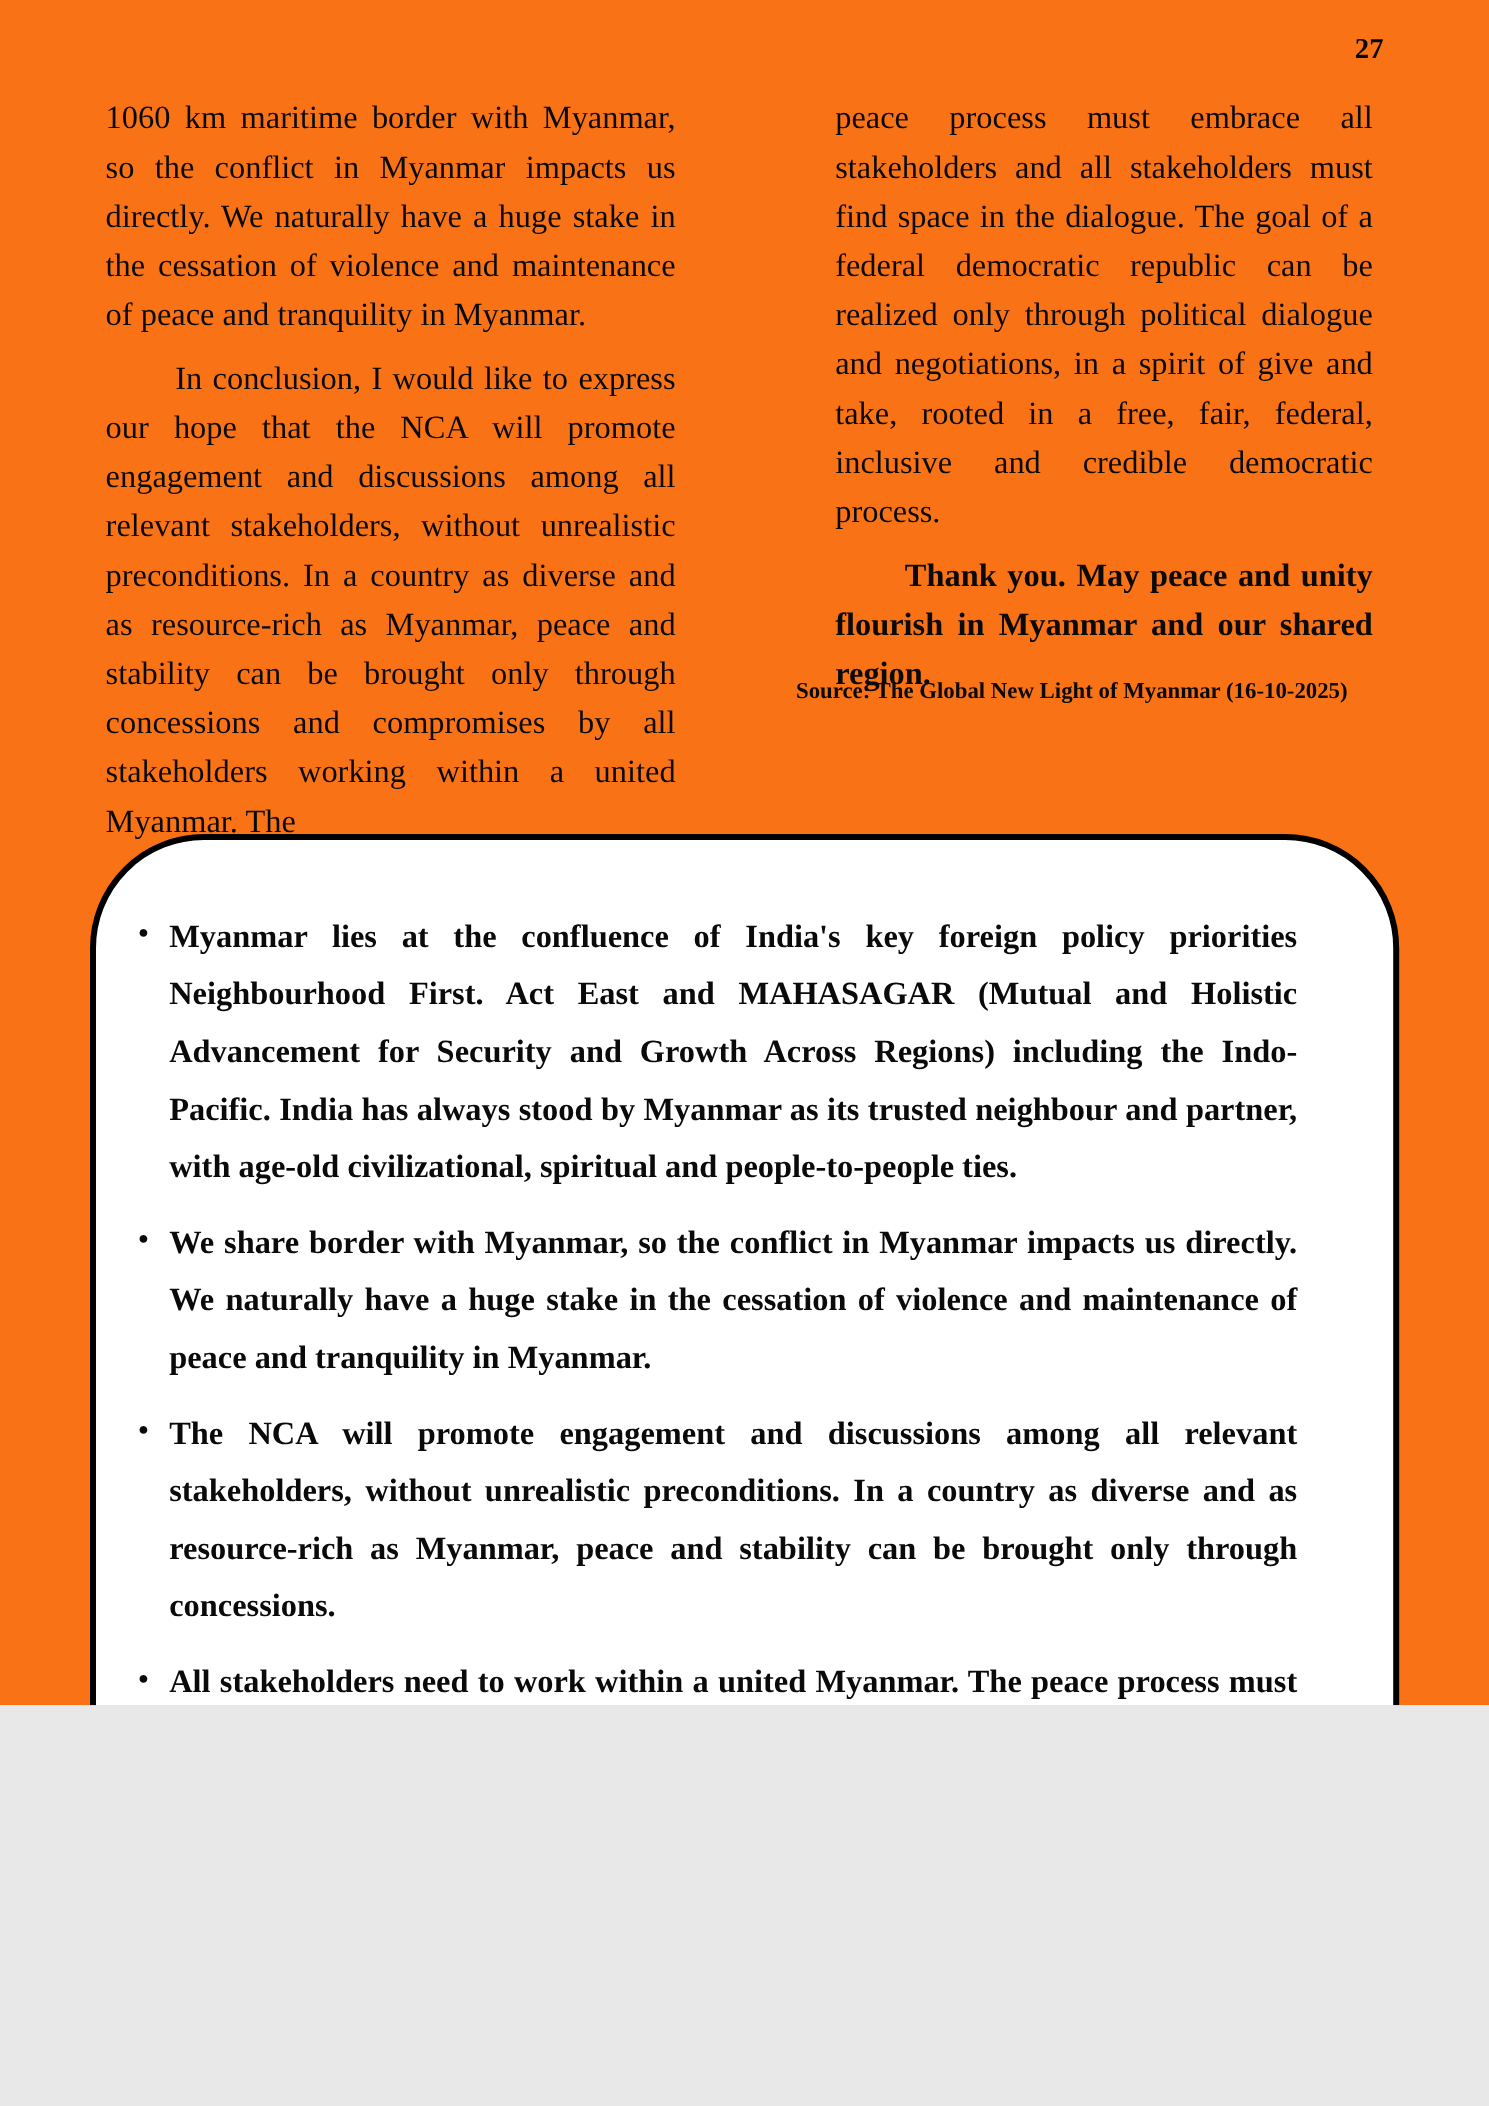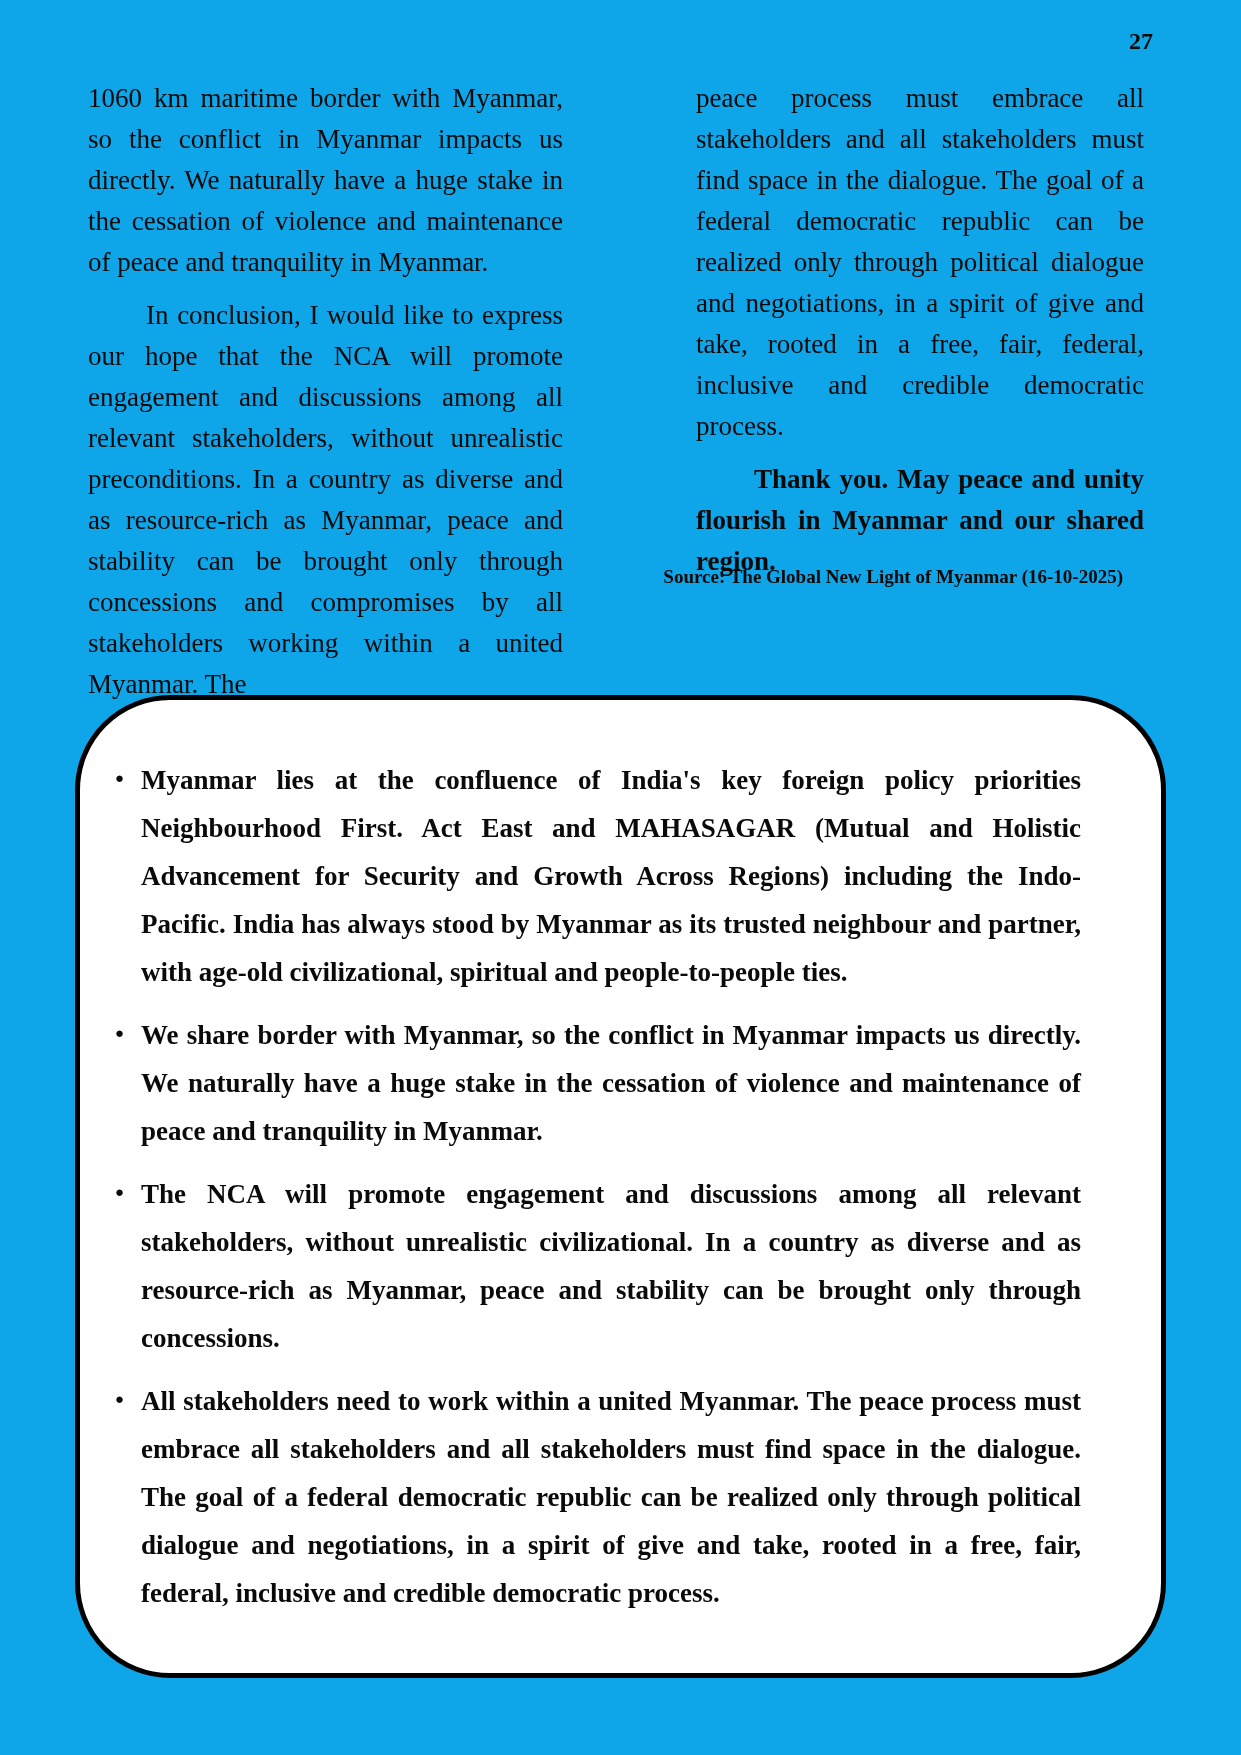--- a/index.html
+++ b/index.html
@@ -3,23 +3,23 @@
 <meta charset="utf-8">
 <style>
   html, body {
     margin: 0;
     padding: 0;
     background: #e8e8e8;
   }
   .page {
     position: relative;
     width: 1241px;
-    height: 1755px;
+    height: 1421px;
     margin: 0 auto;
-    background: #0ea5e9;
+    background: #f97316;
     font-family: "Liberation Serif", serif;
     color: #0a0a0a;
     overflow: hidden;
   }
   .page-number {
     position: absolute;
     top: 28px;
     right: 88px;
     font-size: 24px;
     font-weight: bold;
@@ -111,21 +111,21 @@
       <li>
         <span class="bullet-dot">●</span>
         <span>Myanmar lies at the confluence of India's key foreign policy priorities Neighbourhood First. Act East and MAHASAGAR (Mutual and Holistic Advancement for Security and Growth Across Regions) including the Indo-Pacific. India has always stood by Myanmar as its trusted neighbour and partner, with age-old civilizational, spiritual and people-to-people ties.</span>
       </li>
       <li>
         <span class="bullet-dot">●</span>
         <span>We share border with Myanmar, so the conflict in Myanmar impacts us directly. We naturally have a huge stake in the cessation of violence and maintenance of peace and tranquility in Myanmar.</span>
       </li>
       <li>
         <span class="bullet-dot">●</span>
-        <span>The NCA will promote engagement and discussions among all relevant stakeholders, without unrealistic civilizational. In a country as diverse and as resource-rich as Myanmar, peace and stability can be brought only through concessions.</span>
+        <span>The NCA will promote engagement and discussions among all relevant stakeholders, without unrealistic preconditions. In a country as diverse and as resource-rich as Myanmar, peace and stability can be brought only through concessions.</span>
       </li>
       <li>
         <span class="bullet-dot">●</span>
         <span>All stakeholders need to work within a united Myanmar. The peace process must embrace all stakeholders and all stakeholders must find space in the dialogue. The goal of a federal democratic republic can be realized only through political dialogue and negotiations, in a spirit of give and take, rooted in a free, fair, federal, inclusive and credible democratic process.</span>
       </li>
     </ul>
   </div>
 
 </div>
 

